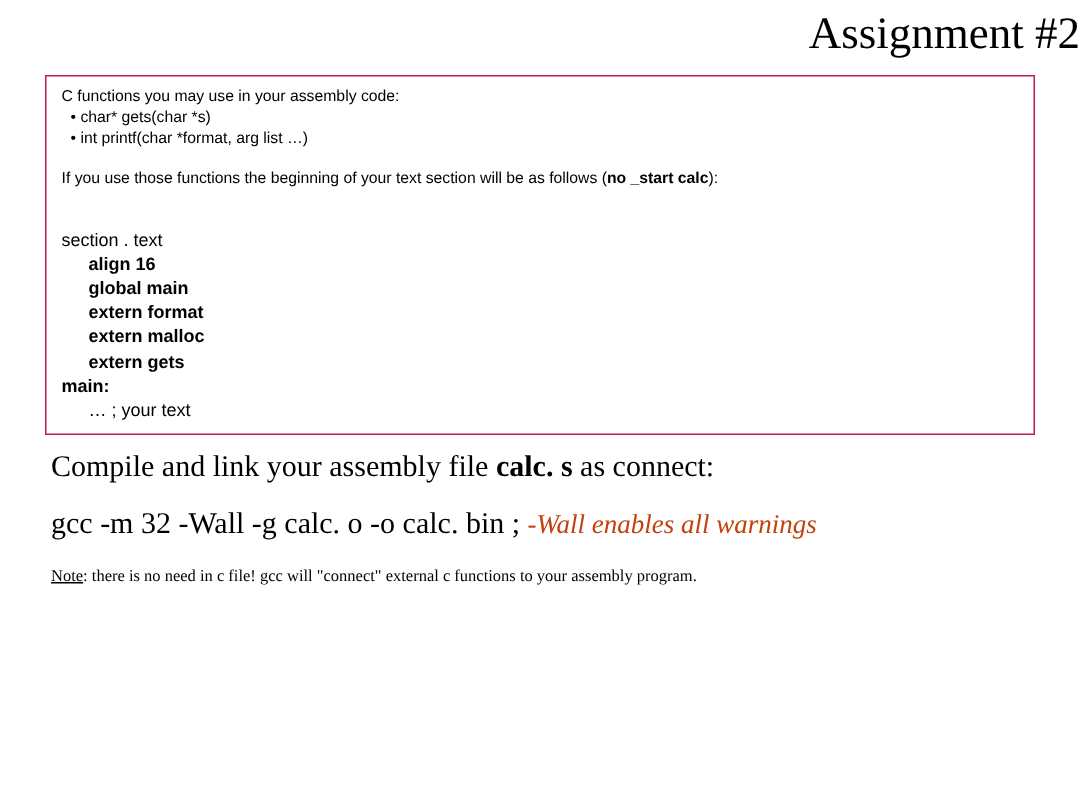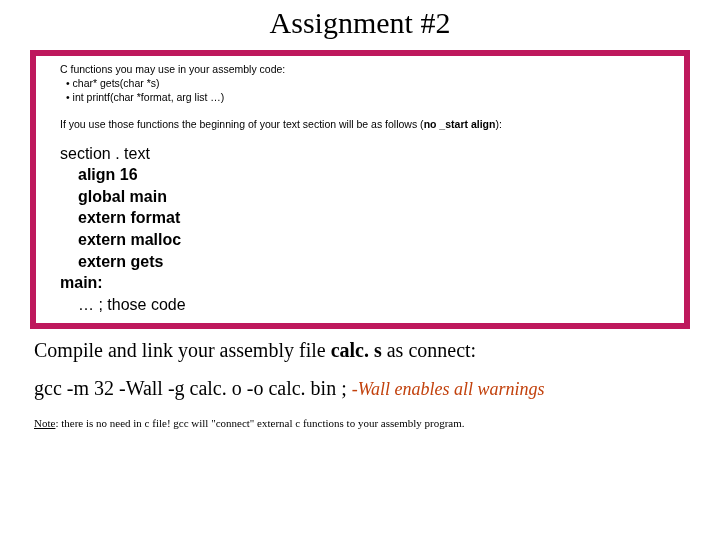--- a/index.html
+++ b/index.html
@@ -6,29 +6,29 @@
     margin: 0;
     padding: 0;
     width: 720px;
     height: 540px;
     background: #fff;
     font-family: "Times New Roman", Times, serif;
     color: #000;
     box-sizing: border-box;
   }
   .title {
-    text-align: center;
+    text-align: right;
     font-size: 30px;
     margin-top: 6px;
     margin-bottom: 10px;
   }
   .box {
-    border: 6px solid #be185d;
+    border: 1px solid #be185d;
     margin: 0 30px 10px 30px;
-    padding: 6px 10px 8px 24px;
+    padding: 6px 10px 8px 10px;
   }
   .small {
     font-family: Arial, Helvetica, sans-serif;
     font-size: 10.5px;
     line-height: 1.35;
   }
   .bullets {
     margin: 0;
     padding: 0 0 0 6px;
     list-style: none;
@@ -37,23 +37,23 @@
     content: "•   ";
   }
   .row3 {
     display: flex;
   }
   .row3 .left { flex: 0 0 auto; }
   .row3 .gap  { flex: 0 0 130px; }
   .bold { font-weight: bold; }
   .code-block {
     font-family: Arial, Helvetica, sans-serif;
-    font-size: 16px;
+    font-size: 12px;
     line-height: 1.35;
-    margin-top: 12px;
+    margin-top: 26px;
   }
   .code-block .ind1 { padding-left: 18px; }
   .compile {
     margin: 10px 34px 0 34px;
     font-size: 20px;
   }
   .cmds {
     margin: 14px 34px 0 34px;
     font-size: 20px;
     line-height: 1.25;
@@ -75,32 +75,32 @@
 <div class="title">Assignment #2</div>
 
 <div class="box">
   <div class="small">C functions you may use in your assembly code:</div>
   <ul class="bullets small">
     <li>char* gets(char *s)</li>
     <li>int printf(char *format, arg list …)</li>
   </ul>
 
   <div class="small" style="margin-top:12px;">
-    <span>If you use those functions the beginning of your text section will be as follows (</span><span class="bold">no _start align</span><span>):</span>
+    <span>If you use those functions the beginning of your text section will be as follows (</span><span class="bold">no _start calc</span><span>):</span>
   </div>
 
   <div class="code-block">
     <div>section . text</div>
     <div class="ind1 bold">align 16</div>
     <div class="ind1 bold">global main</div>
     <div class="ind1 bold">extern format</div>
     <div class="ind1 bold">extern malloc</div>
     <div class="ind1 bold">extern gets</div>
     <div class="bold">main:</div>
-    <div class="ind1">… ; those code</div>
+    <div class="ind1">… ; your text</div>
   </div>
 </div>
 
 <div class="compile">
   <span>Compile and link your assembly file </span><span class="bold">calc. s</span><span> as connect:</span>
 </div>
 
 <div class="cmds">
   <div>
     <span>gcc -m 32 -Wall -g calc. o -o calc. bin   ; </span><span class="wcomment">-Wall enables all warnings</span>

